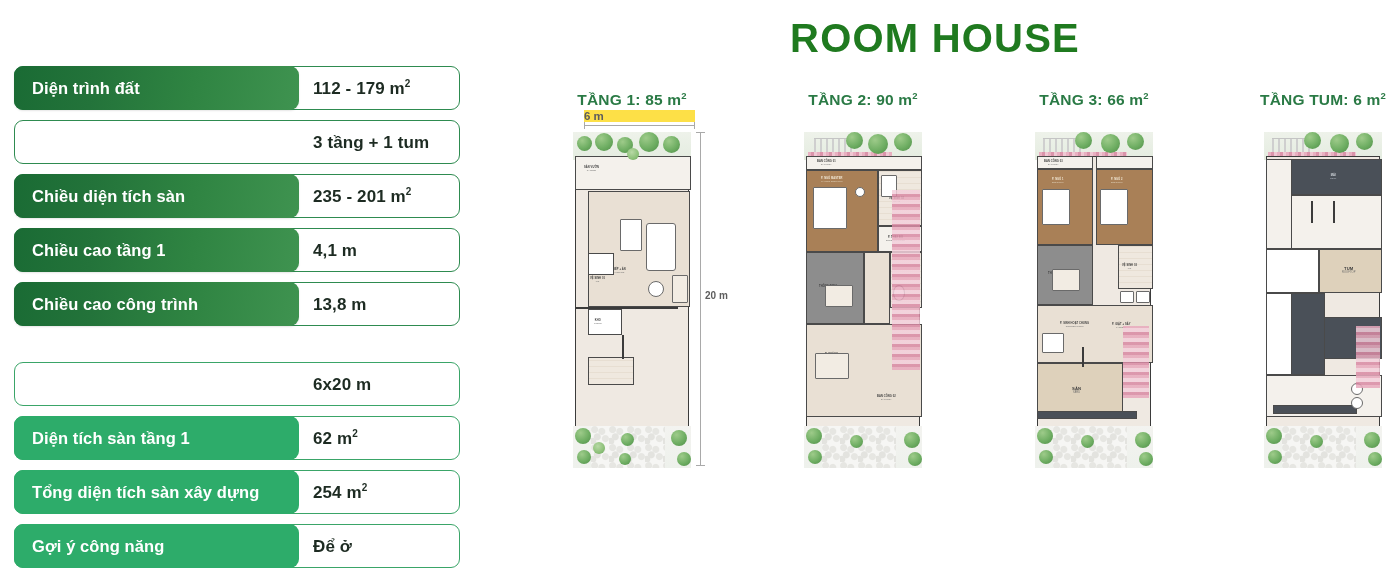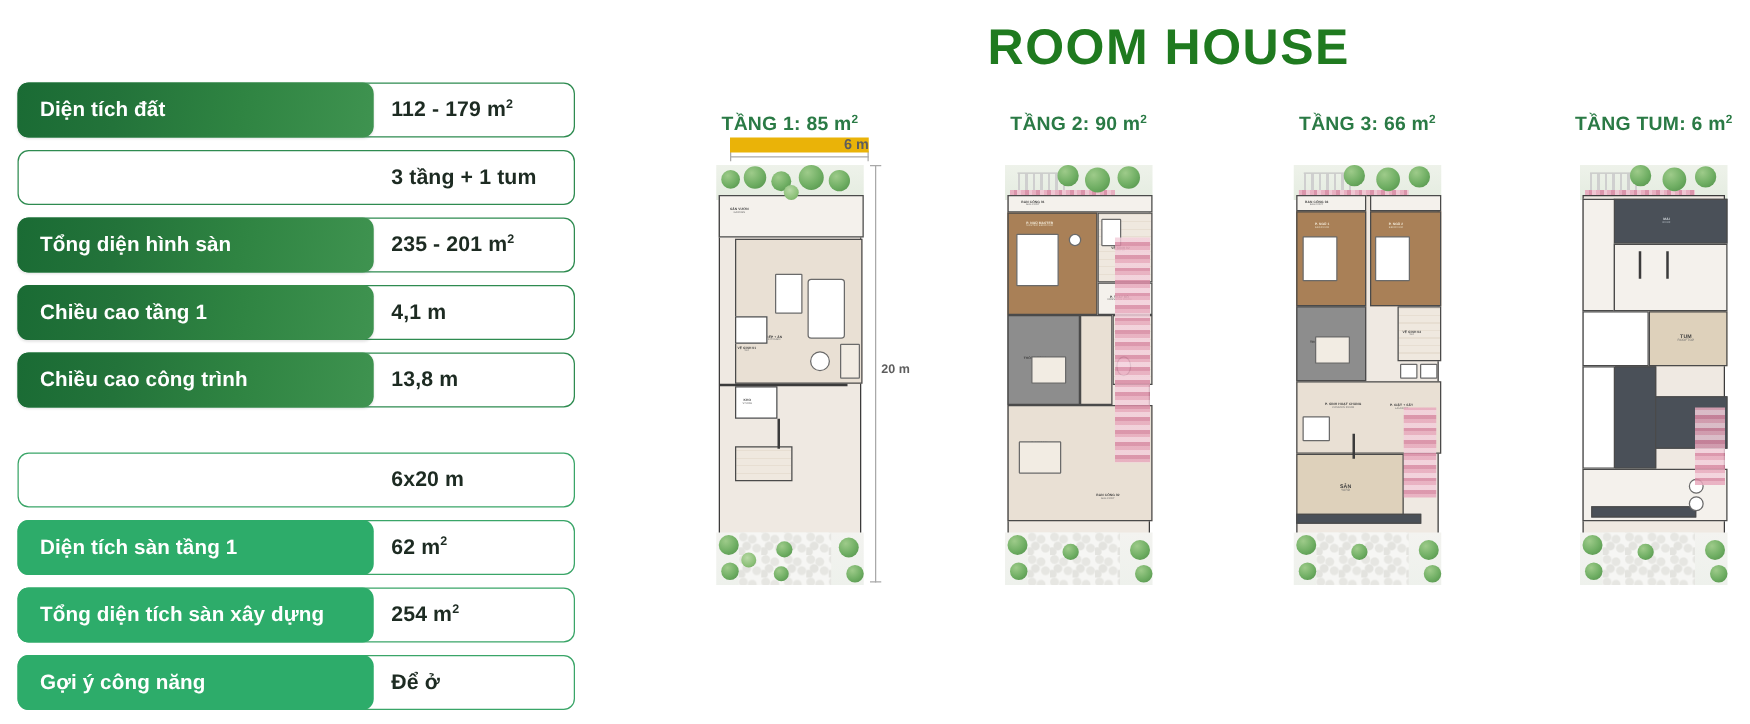--- a/index.html
+++ b/index.html
@@ -120,22 +120,22 @@
     position: absolute; left: 0; top: 12px; width: 111px; height: 1px;
     background: #a9a9a9;
   }
   .dim-top .dcap-l, .dim-top .dcap-r {
     position: absolute; top: 8px; width: 1px; height: 8px; background: #a9a9a9;
   }
   .dim-top .dcap-l { left: 0; }
   .dim-top .dcap-r { right: 0; }
   .dim-top .dlabel {
     position: absolute; left: 0; top: -3px; width: 111px;
-    text-align: right; font-size: 11.5px; color: #5d5d5d; font-weight: 600;
-    background: #eab308; 
+    text-align: left; font-size: 11.5px; color: #5d5d5d; font-weight: 600;
+    background: #fde047; 
   }
   .dim-right {
     position: absolute;
     right: -31px; top: 2px;
     width: 30px; height: 334px;
   }
   .dim-right .dline {
     position: absolute; left: 4px; top: 0; width: 1px; height: 334px; background: #a9a9a9;
   }
   .dim-right .dcap-t, .dim-right .dcap-b {
@@ -236,36 +236,36 @@
 
   <section class="spec-panel">
 
     <div class="spec-group group-a">
 
       <div class="spec-row">
         <div class="spec-value-box">
           <span class="spec-value-text"><span>112 - 179 m</span><sup>2</sup></span>
         </div>
         <div class="spec-label-box">
-          <span class="spec-label-text">Diện tích đất</span>
+          <span class="spec-label-text">Diện trình đất</span>
         </div>
       </div>
 
       <div class="spec-row">
         <div class="spec-value-box">
           <span class="spec-value-text"><span>3 tầng + 1 tum</span><sup></sup></span>
         </div>
       </div>
 
       <div class="spec-row">
         <div class="spec-value-box">
           <span class="spec-value-text"><span>235 - 201 m</span><sup>2</sup></span>
         </div>
         <div class="spec-label-box">
-          <span class="spec-label-text">Tổng diện hình sàn</span>
+          <span class="spec-label-text">Chiều diện tích sàn</span>
         </div>
       </div>
 
       <div class="spec-row">
         <div class="spec-value-box">
           <span class="spec-value-text"><span>4,1 m</span><sup></sup></span>
         </div>
         <div class="spec-label-box">
           <span class="spec-label-text">Chiều cao tầng 1</span>
         </div>

